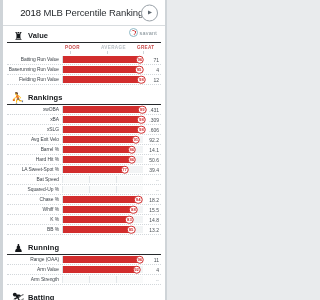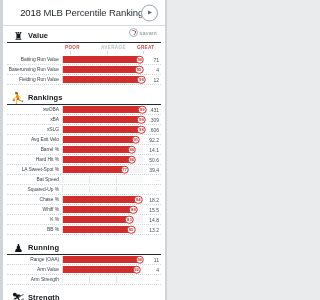--- a/index.html
+++ b/index.html
@@ -373,17 +373,17 @@
           <div class="track">
             <span class="grid" style="left: 33%;"></span>
             <span class="grid" style="left: 66%;"></span>
           </div>
           <div class="rvalue">--</div>
         </div>
       </div>
       <div class="spacer"></div>
       <div class="section">
         <span class="glyph">⛷</span>
-        <span class="sname">Strength</span>
+        <span class="sname">Batting</span>
       </div>
     </div>
 
 </div>
 
 </body></html>

